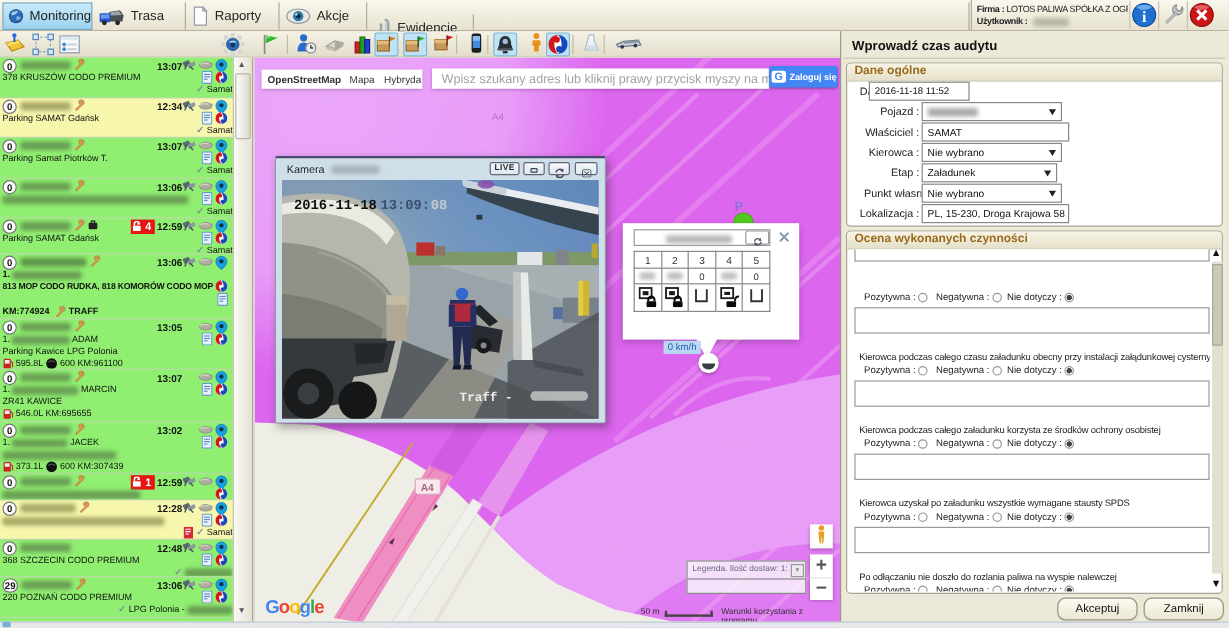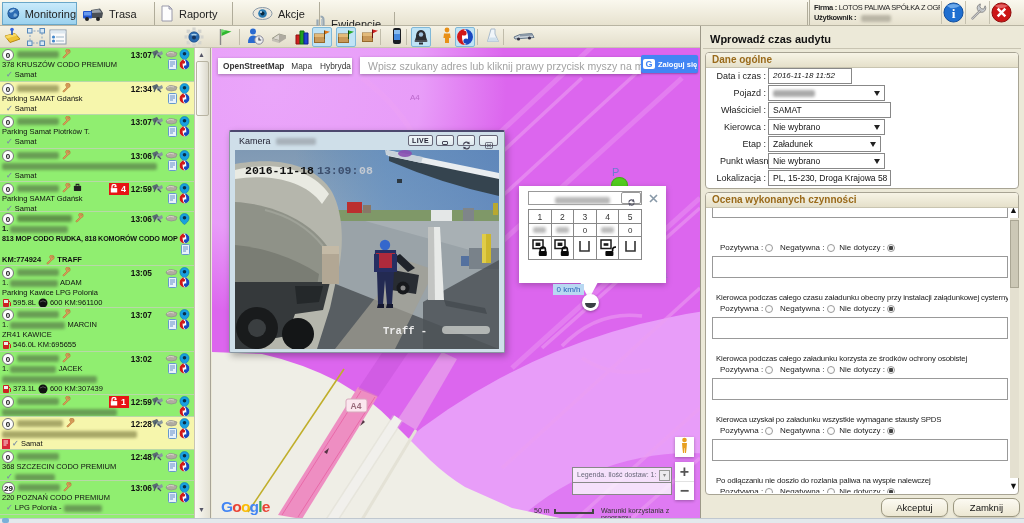--- a/index.html
+++ b/index.html
@@ -21,21 +21,21 @@
 #leftpanel{position:absolute;left:0;top:48px;width:211px;height:470px;background:#d8f0c8;border-right:1px solid #a8a496;}
 .row{position:absolute;left:0;width:194px;border-bottom:1px solid #b8d8a8;font-size:7.5px;color:#111;overflow:hidden;}
 .rg{background:#90ee70;}
 .ry{background:#f6f6ac;}
 .r1{position:relative;height:11px;padding-top:1px;white-space:nowrap;}
 .badge{display:inline-block;min-width:12px;height:12px;border-radius:7px;background:#fdfdfd;border:1px solid #777;font-size:8px;text-align:center;line-height:11px;margin-left:2px;vertical-align:top;font-weight:bold;padding:0 1px;}
 .nblur{display:inline-block;height:7px;border-radius:2px;filter:blur(1.6px);vertical-align:middle;margin-left:3px;}
 .time{position:absolute;font-weight:bold;font-size:8.3px;right:42px;top:2px;}
 .ric{position:absolute;top:1px;right:4px;}
 .loc{padding:1px 0 0 2px;white-space:nowrap;height:10px;position:relative;}
-.sam{padding:1px 0 0 6px;height:10px;position:relative;white-space:nowrap;}
+.sam{padding:1px 0 0 6px;height:10px;position:relative;white-space:nowrap;text-align:right;}
 .redbadge{position:absolute;background:#e71414;color:#fff;font-weight:bold;height:12px;line-height:12px;font-size:9px;top:1px;padding:0 3px 0 1px;}
 .chk{color:#7d8fa5;font-weight:bold;font-size:8px;}
 #lscroll{position:absolute;left:194px;top:48px;width:16px;height:470px;background:linear-gradient(90deg,#fafaf4,#e4e1d4);border-left:1px solid #c8c4b2;}
 .arr{position:absolute;left:3px;font-size:7px;color:#556;}
 
 #map{position:absolute;left:212px;top:48px;width:488px;height:475px;overflow:hidden;background:#efeee6;}
 
 #rightpanel{position:absolute;left:700px;top:26px;width:324px;height:497px;background:#ece9d8;border-left:1px solid #9c9888;}
 .group{position:absolute;width:314px;border:1px solid #a8a494;border-radius:4px;background:#fff;overflow:hidden;}
 .ghead{height:15px;background:linear-gradient(#f7f4e6,#e5e0ca);border-bottom:1px solid #c8c4b0;font-size:10px;font-weight:bold;color:#9a6a1a;padding:1px 0 0 6px;}
@@ -71,21 +71,21 @@
         <circle cx="5" cy="14" r="2" fill="#222"></circle>
         <circle cx="16" cy="14" r="2" fill="#222"></circle>
       </svg>
  Trasa</div>
 <div class="tab" style="left:156px;width:77px;">
  <svg class="ticon" width="14" height="17" viewBox="0 0 14 17">
         <path d="M2 1 L9 1 L12 4 L12 16 L2 16 Z" fill="#fdfdfd" stroke="#99a"></path>
         <path d="M9 1 L9 4 L12 4 Z" fill="#dde" stroke="#99a"></path>
       </svg>
  Raporty</div>
-<div class="tab" style="left:248px;width:72px;">
+<div class="tab" style="left:234px;width:72px;">
  <svg class="ticon" width="21" height="15" viewBox="0 0 21 15">
         <ellipse cx="10.5" cy="7.5" rx="9.5" ry="6" fill="#ece8de" stroke="#8a9aa8"></ellipse>
         <circle cx="10.5" cy="7.5" r="4.3" fill="#2a7ab0"></circle>
         <circle cx="10.5" cy="7.5" r="2" fill="#0a2a40"></circle>
         <circle cx="9" cy="6" r="1" fill="#cfe4f0"></circle>
       </svg>
  Akcje</div>
 <div class="tab" style="left:311px;width:84px;margin-top:10px;">
  <svg class="ticon" width="11" height="19" viewBox="0 0 11 19">
         <path d="M5.5 2.5 C8.5 2.5 8.5 4.5 8.5 7.5 L8.5 13.5 C8.5 15.5 7 16.5 5.5 16.5 C4 16.5 2.5 15.5 2.5 13.5 L2.5 5.5" stroke="#98a8b4" stroke-width="2.2" fill="none"></path>
@@ -843,21 +843,21 @@
 </div>
 
 <div id="rightpanel"></div>
 <div id="rpcontent">
       <div class="abs" style="left:710px;top:33px;font-size:11px;font-weight:bold;color:#111;">Wprowadź czas audytu</div>
       <div class="abs" style="left:703px;top:48px;width:318px;height:1px;background:#c8c4b2;"></div>
       <div class="group" style="left:705px;top:52px;height:137px;">
         <div class="ghead">Dane ogólne</div>
       </div>
       <span class="flabel" style="right:258px;top:71px;">Data i czas :</span>
-      <span class="fctl" style="left:768px;top:68px;width:84px;font-size:8px;font-style:italic;">2016-11-18 11:52</span>
+      <span class="fctl" style="left:724px;top:68px;width:84px;font-size:8px;">2016-11-18 11:52</span>
       <span class="flabel" style="right:258px;top:88px;">Pojazd :</span>
       <span class="fctl" style="left:768px;top:85px;width:117px;padding-right:14px;"><span class="nblur" style="width:42px;background:#aaa;margin-left:0;"></span><span class="caret"></span></span>
       <span class="flabel" style="right:258px;top:105px;">Właściciel :</span>
       <span class="fctl" style="left:768px;top:102px;width:123px;">SAMAT</span>
       <span class="flabel" style="right:258px;top:122px;">Kierowca :</span>
       <span class="fctl" style="left:768px;top:119px;width:117px;padding-right:14px;">Nie wybrano<span class="caret"></span></span>
       <span class="flabel" style="right:258px;top:139px;">Etap :</span>
       <span class="fctl" style="left:768px;top:136px;width:113px;padding-right:14px;">Załadunek<span class="caret"></span></span>
       <span class="flabel" style="right:246px;top:156px;padding-left:20px;">Punkt własny :</span>
       <span class="fctl" style="left:768px;top:153px;width:117px;padding-right:14px;">Nie wybrano<span class="caret"></span></span>

